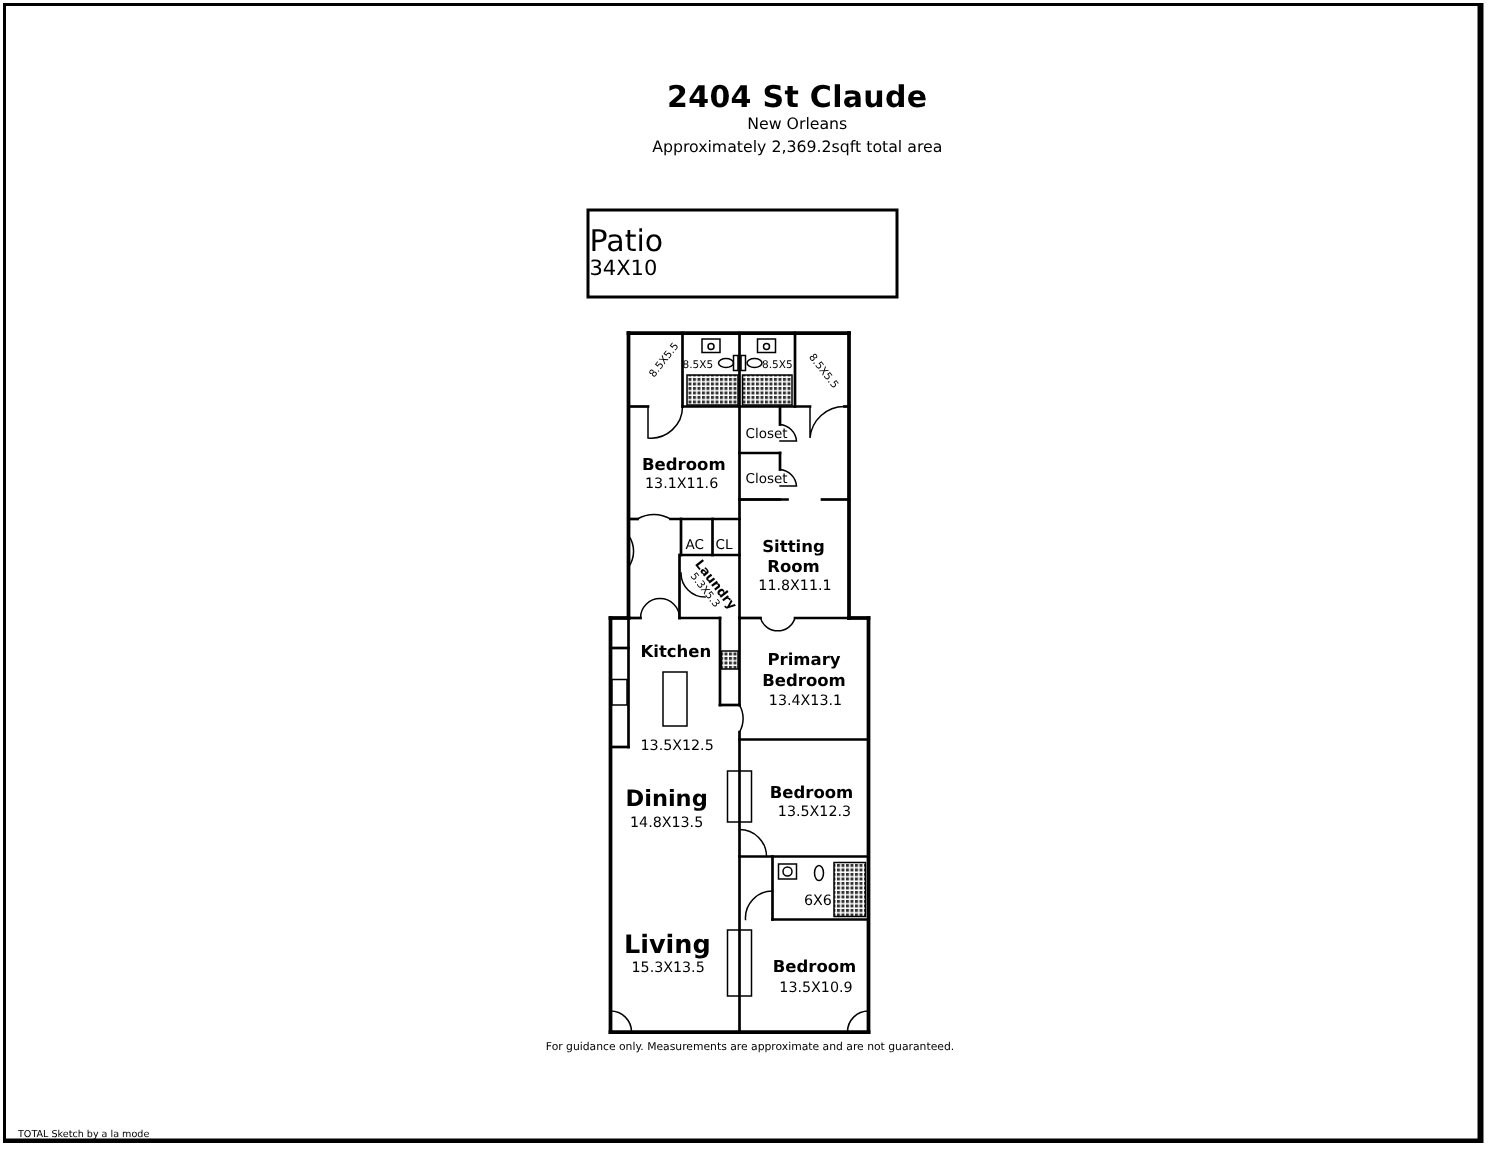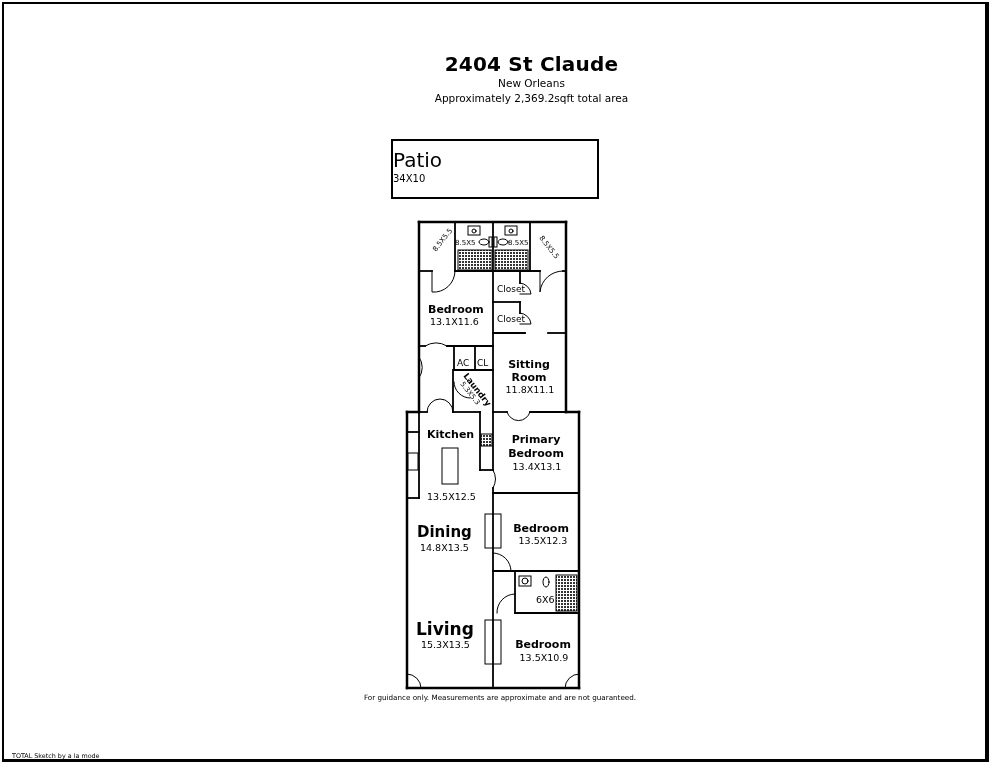--- a/index.html
+++ b/index.html
@@ -3,21 +3,21 @@
 <meta charset="utf-8">
 <style>
   html, body { margin: 0; padding: 0; background: #ffffff; }
   body { width: 995px; height: 768px; position: relative; overflow: hidden; font-family: "DejaVu Sans", sans-serif; color: #000; }
   .frame { position: absolute; left: 2px; top: 2px; width: 987px; height: 760px; border-left: 2px solid #000; border-top: 2px solid #000; border-right: 4px solid #000; border-bottom: 3px solid #000; box-sizing: border-box; }
   .header { position: absolute; left: 0; width: 995px; top: 52px; text-align: center; padding-left: 34px; }
   .title { font-size: 20px; font-weight: bold; letter-spacing: 0.2px; line-height: 24px; }
   .subline { font-size: 10.5px; line-height: 15px; }
   .patio { position: absolute; left: 391px; top: 139px; width: 208px; height: 60px; border: 2px solid #000; box-sizing: border-box; text-align: left; }
   .patio-name { font-size: 20px; margin-top: 7px; line-height: 24px; }
-  .patio-dim { font-size: 10px; line-height: 14px; }
+  .patio-dim { font-size: 14px; line-height: 14px; }
   svg.plan { position: absolute; left: 0; top: 0; }
   .rm-title { font-family: "DejaVu Sans", sans-serif; font-weight: bold; fill: #000; }
   .rm-dim { font-family: "DejaVu Sans", sans-serif; fill: #000; }
   .disclaimer { position: absolute; left: 0; width: 1000px; top: 693px; text-align: center; font-size: 7.2px; }
   .credit { position: absolute; left: 12px; top: 752px; font-size: 6.4px; }
 </style>
 </head>
 <body>
 
 <div class="frame"></div>

